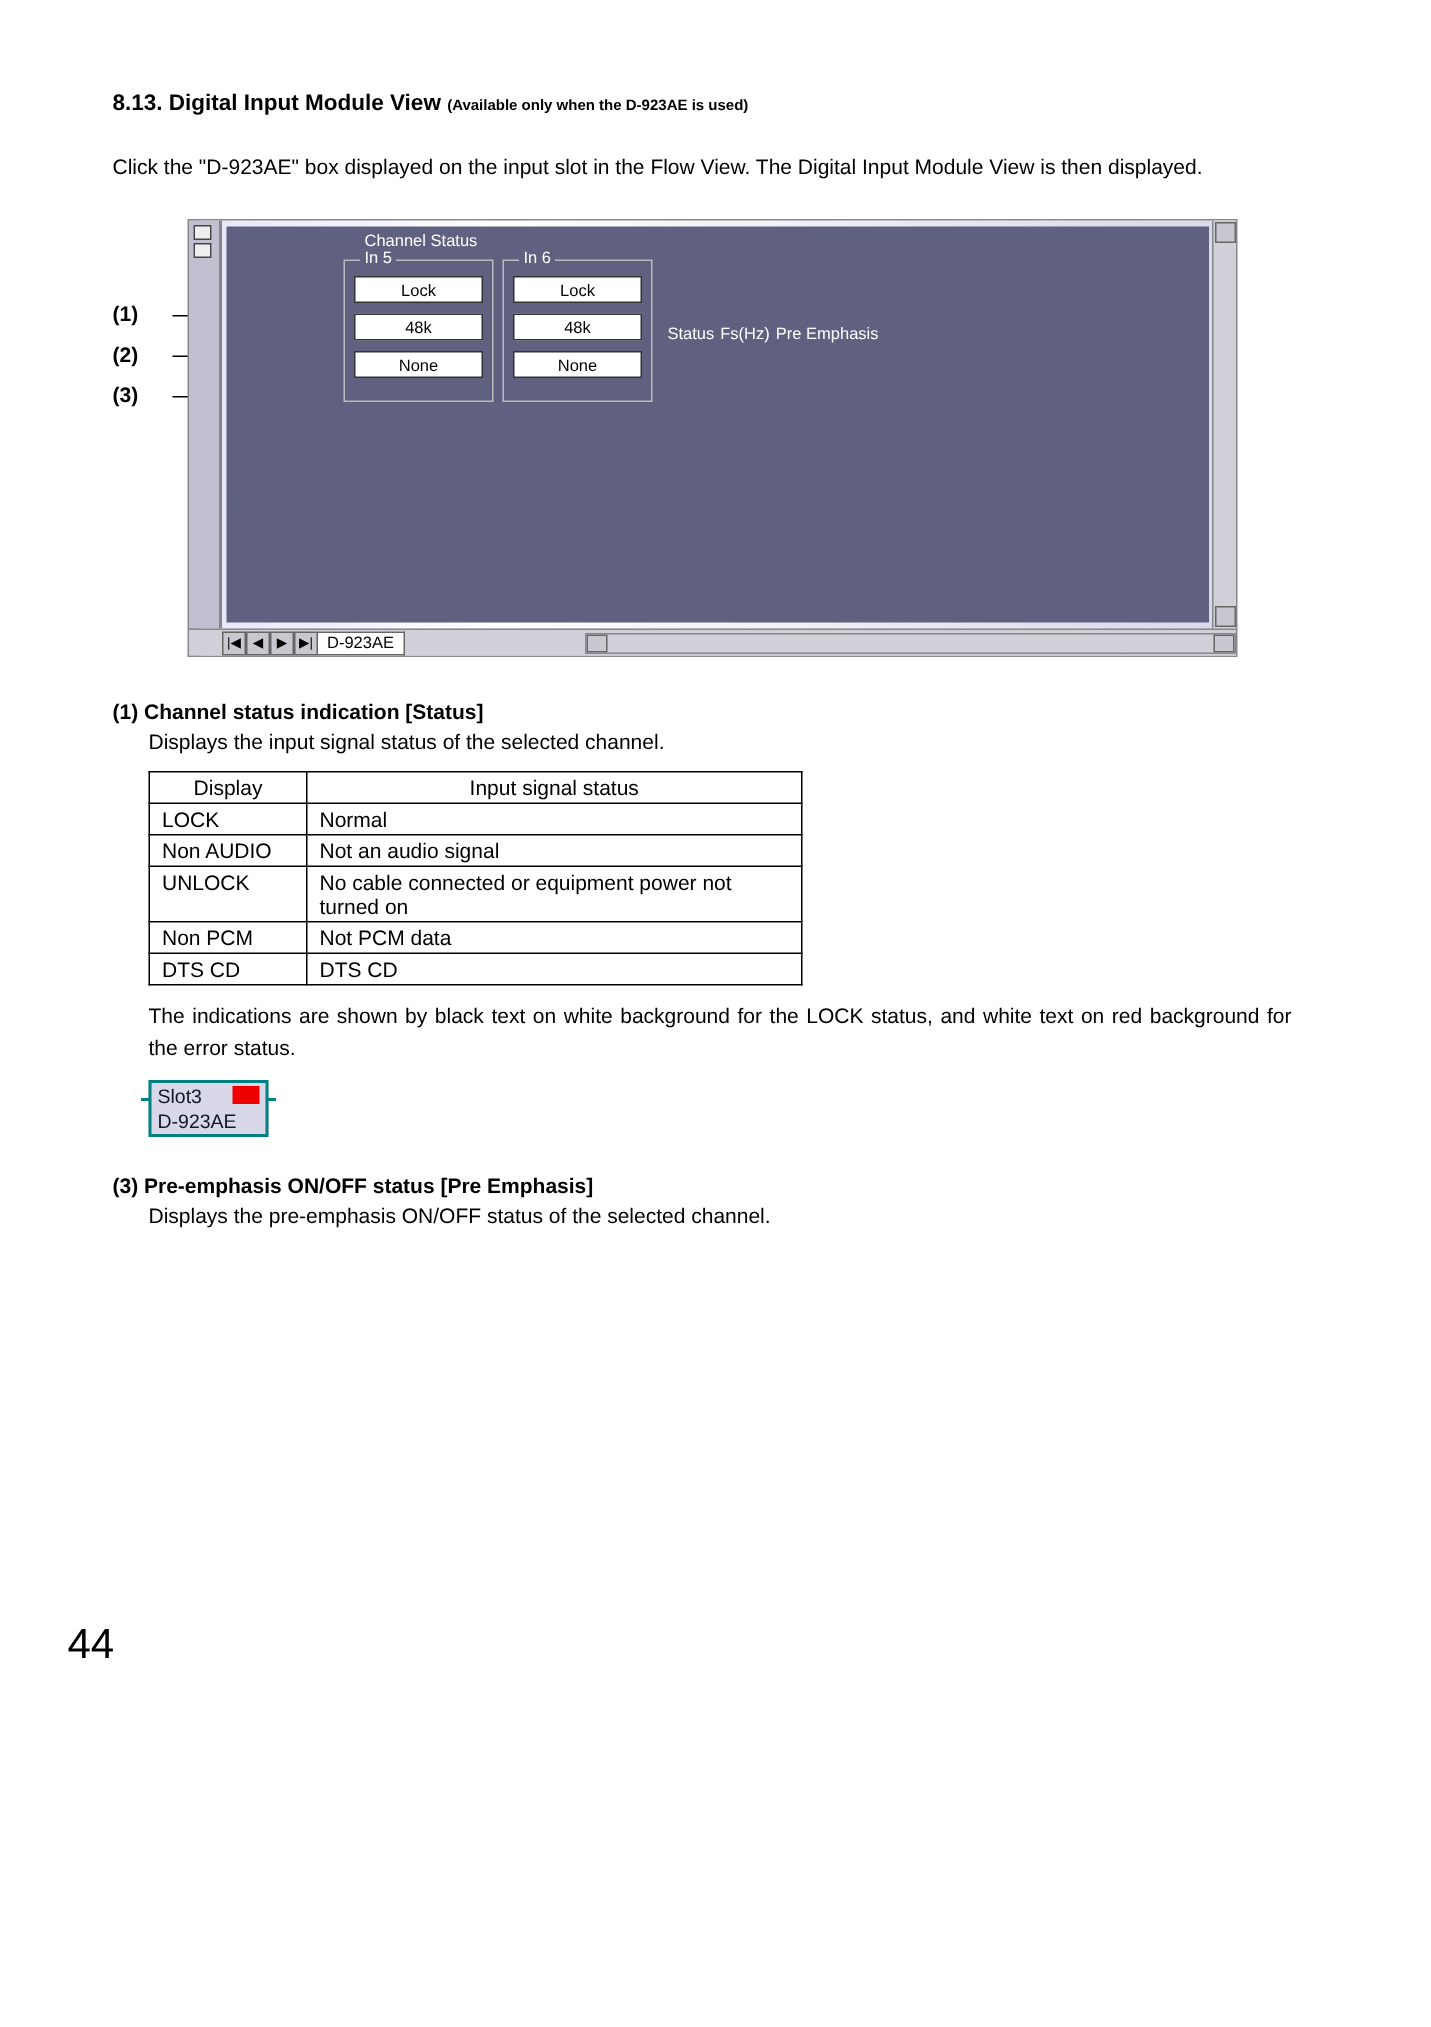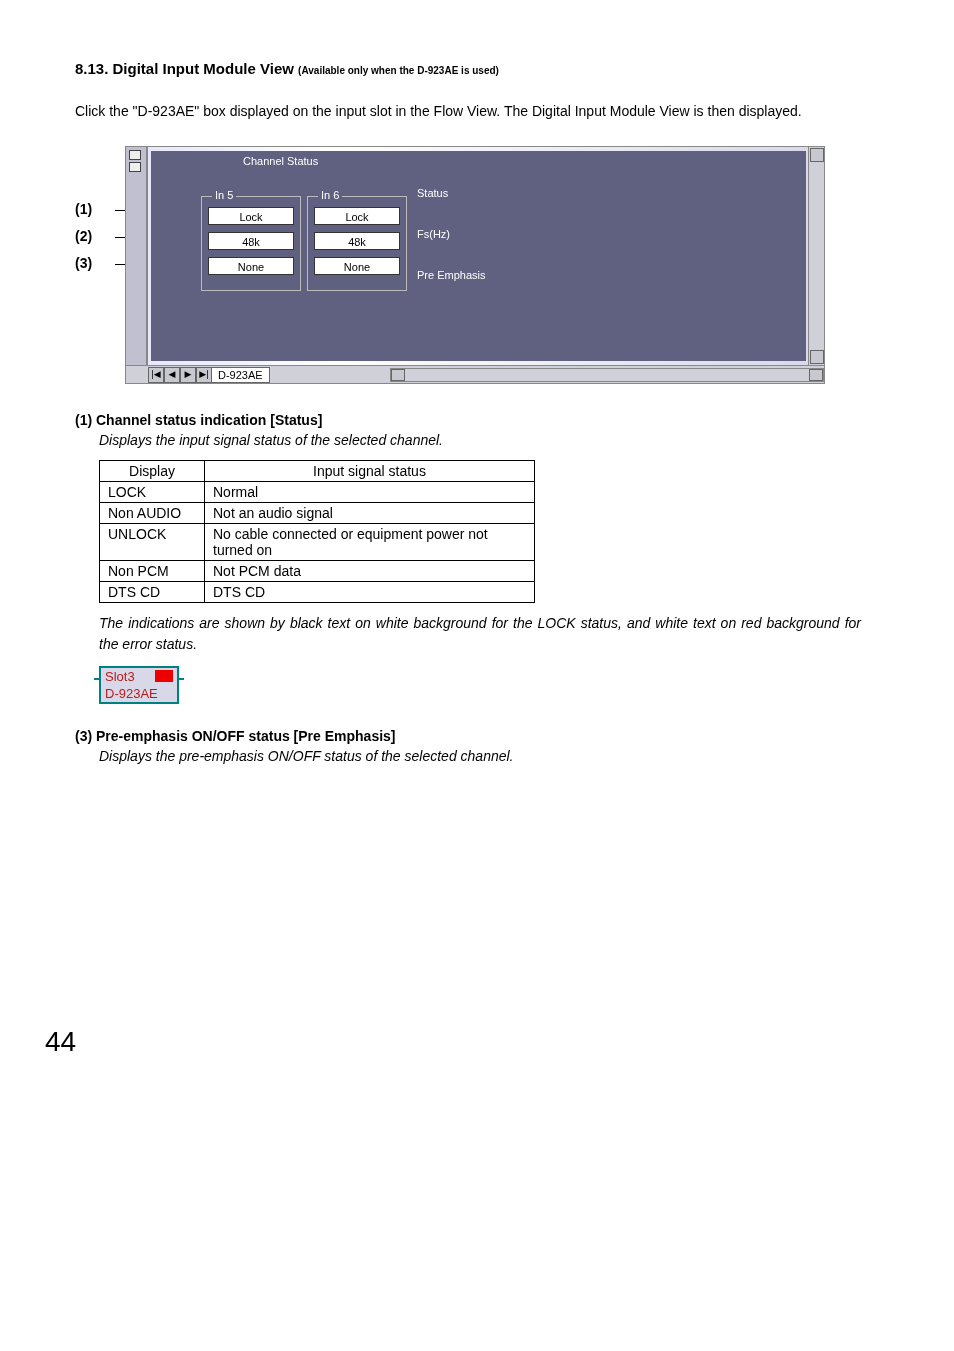--- a/index.html
+++ b/index.html
@@ -57,21 +57,21 @@
     height: 1px;
     background: #000;
   }
 
   .shot {
     flex: 0 0 auto;
     width: 700px;
     border: 1px solid #888;
     background: linear-gradient(90deg, #5a5aaa 0, #5a5aaa 8px, #e6e6fa 8px, #ffffff 30%, #d8d8e8 100%);
     position: relative;
-    height: 238px;
+    height: 292px;
   }
   .shot-left-bar {
     position: absolute;
     left: 0; top: 0; bottom: 18px;
     width: 22px;
     background: #c0c0d0;
     border-right: 2px solid #888;
   }
   .tool-icons {
     position: absolute;
@@ -88,23 +88,23 @@
     position: absolute;
     left: 25px; right: 18px; top: 4px; bottom: 22px;
     background: #606080;
     color: #fff;
     font-family: "MS Sans Serif","Tahoma",sans-serif;
     font-size: 11px;
   }
   .cs-title { text-align:left; padding: 4px 0 6px 92px; }
   .cs-cols {
     display: flex;
-    align-items: flex-end;
+    align-items: center;
     gap: 6px;
-    padding-left: 50px;
+    padding-left: 78px;
   }
   .cs-group {
     border: 1px solid #bbb;
     width: 100px;
     padding: 10px 6px 8px 6px;
     position: relative;
   }
   .cs-group .glabel {
     position: absolute;
     top: -8px; left: 10px;
@@ -117,23 +117,21 @@
     color: #000;
     text-align: center;
     font-size: 11px;
     height: 18px;
     line-height: 18px;
     margin-bottom: 7px;
     border: 1px solid #333;
   }
   .cs-labels {
     display: flex;
-    flex-direction: column;
     padding-top: 11px;
-    gap: 16px;
   }
   .cs-labels span { height:18px; line-height:18px; margin-bottom:7px; padding-left:4px;}
   .shot-right-bar {
     position:absolute; right:0; top:0; bottom:18px; width:16px; background:#d0d0d8; border-left:1px solid #888;
   }
   .shot-right-bar .arrow { position:absolute; width:14px; height:14px; left:1px; background:#c8c8d0; border:1px solid #666;}
   .shot-right-bar .arrow.up{top:1px;}
   .shot-right-bar .arrow.down{bottom:1px;}
   .shot-bottom {
     position:absolute; left:0; right:0; bottom:0; height:18px; background:#d0d0d8; border-top:1px solid #888;
@@ -168,29 +166,29 @@
   table.data th, table.data td {
     border: 1px solid #000;
     padding: 2px 8px;
     text-align: left;
     vertical-align: top;
   }
   table.data th { font-weight: normal; text-align:center; }
   .col-display { width: 105px; }
   .col-status  { width: 330px; }
 
-  .sec-body p { margin: 0 18px 4px 0; text-align: justify; font-style: italic; }
+  .sec-body p { margin: 0 18px 4px 0; text-align: justify; }
 
   .slot-img {
     margin: 12px 0 24px 24px;
     width: 80px;
     border: 2px solid #008080;
     font-family: "MS Sans Serif", sans-serif;
     font-size: 13px;
-    color: #b91c1c;
+    color: #0f172a;
     text-align: left;
     background: #d8d8e8;
     position: relative;
   }
   .slot-img .row { padding: 1px 4px; display:flex; align-items:center; justify-content:space-between;}
   .slot-img .led { width:18px; height:12px; background:#e00; display:inline-block;}
   .slot-img::before, .slot-img::after {
     content:""; position:absolute; width:6px; height:2px; background:#008080;
   }
   .slot-img::before{ left:-7px; top:10px;}

